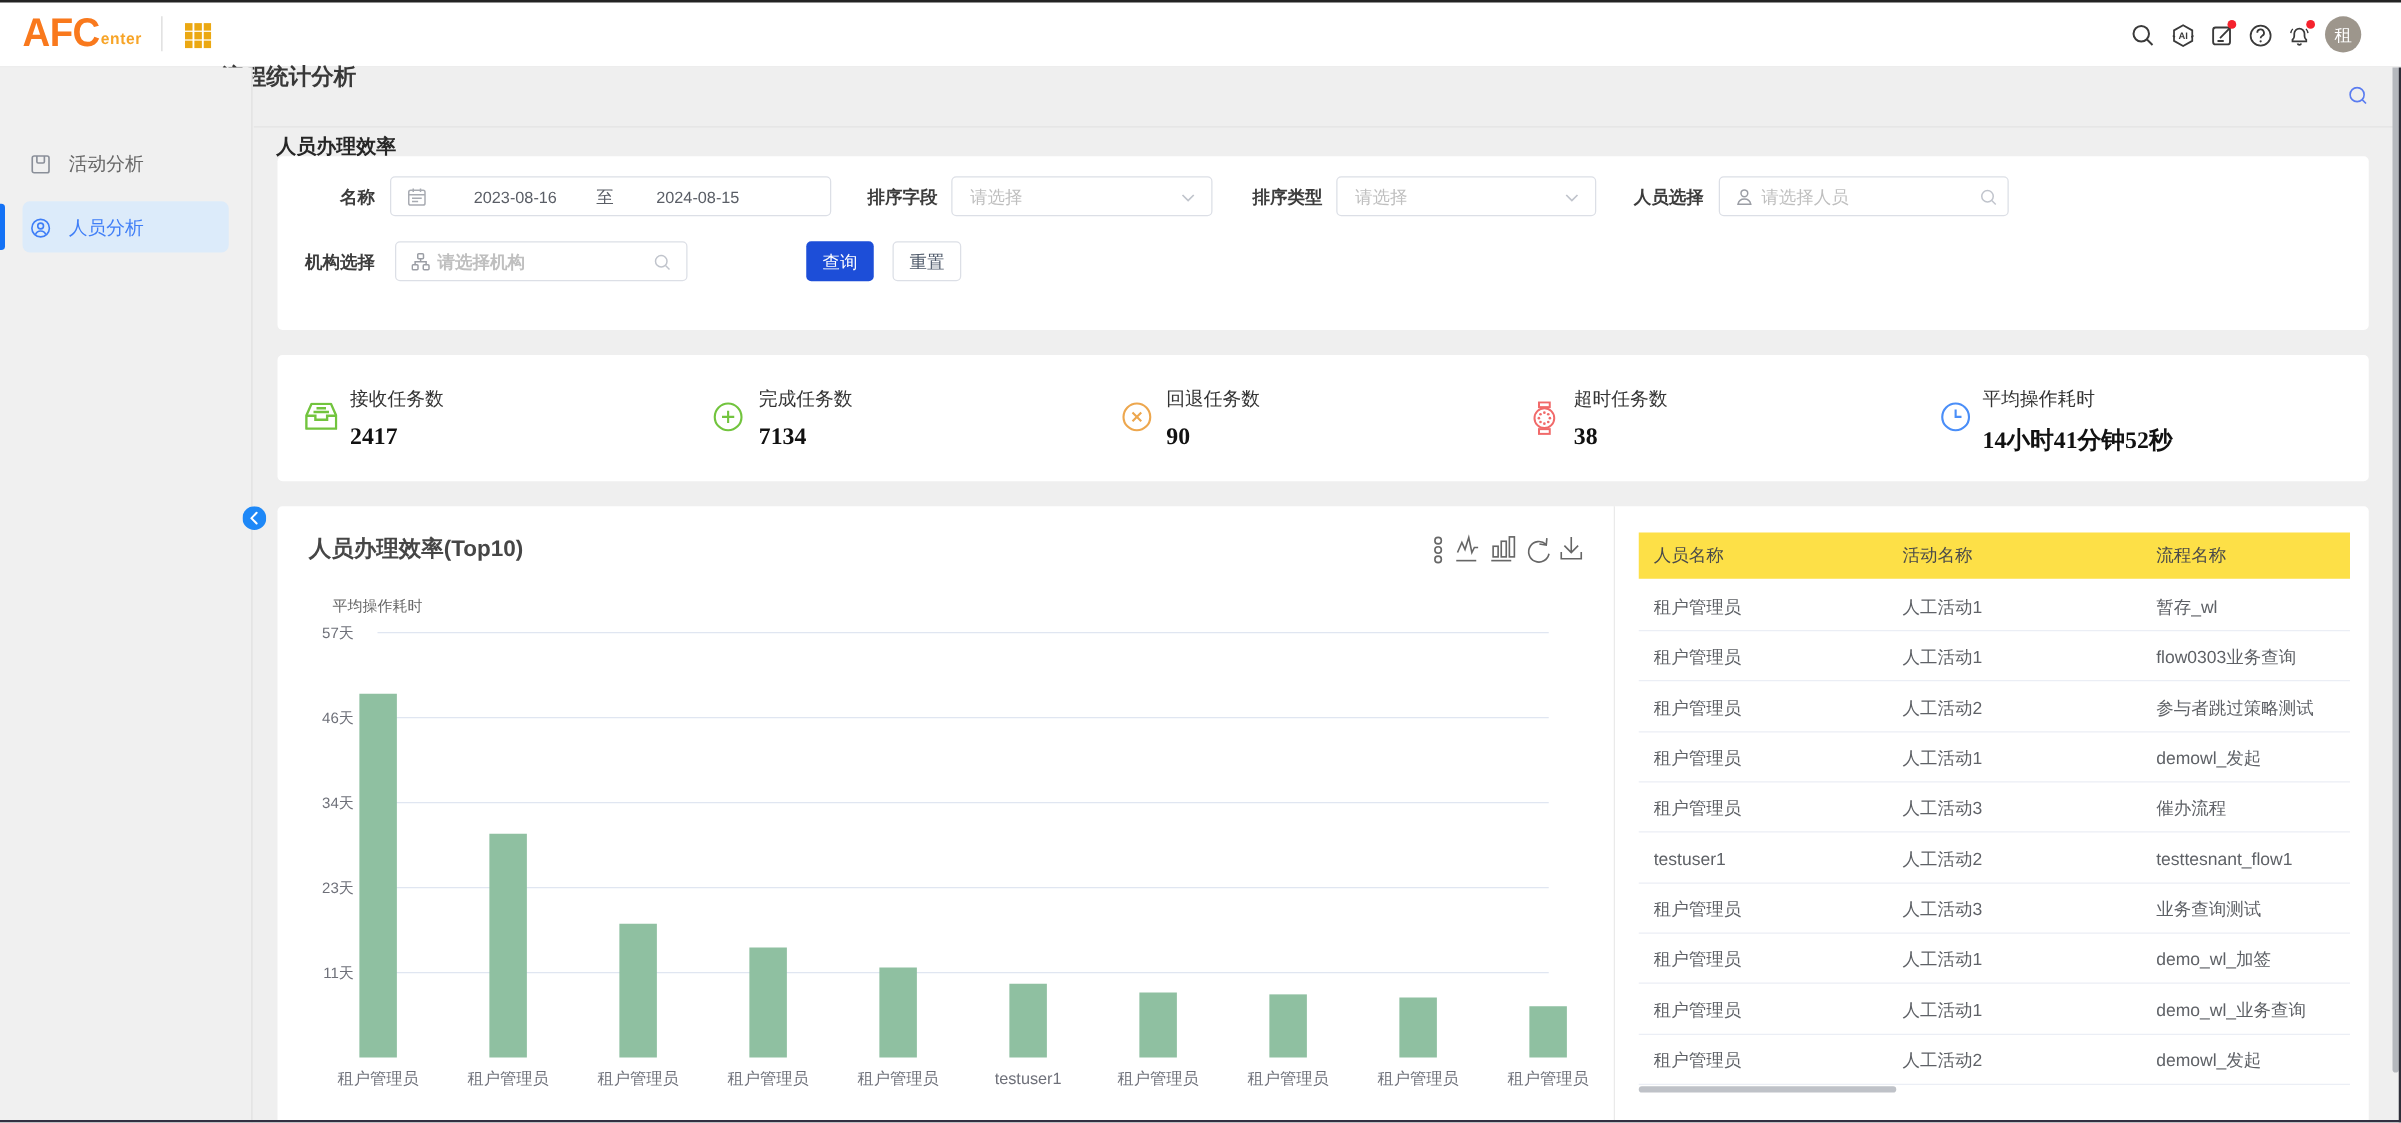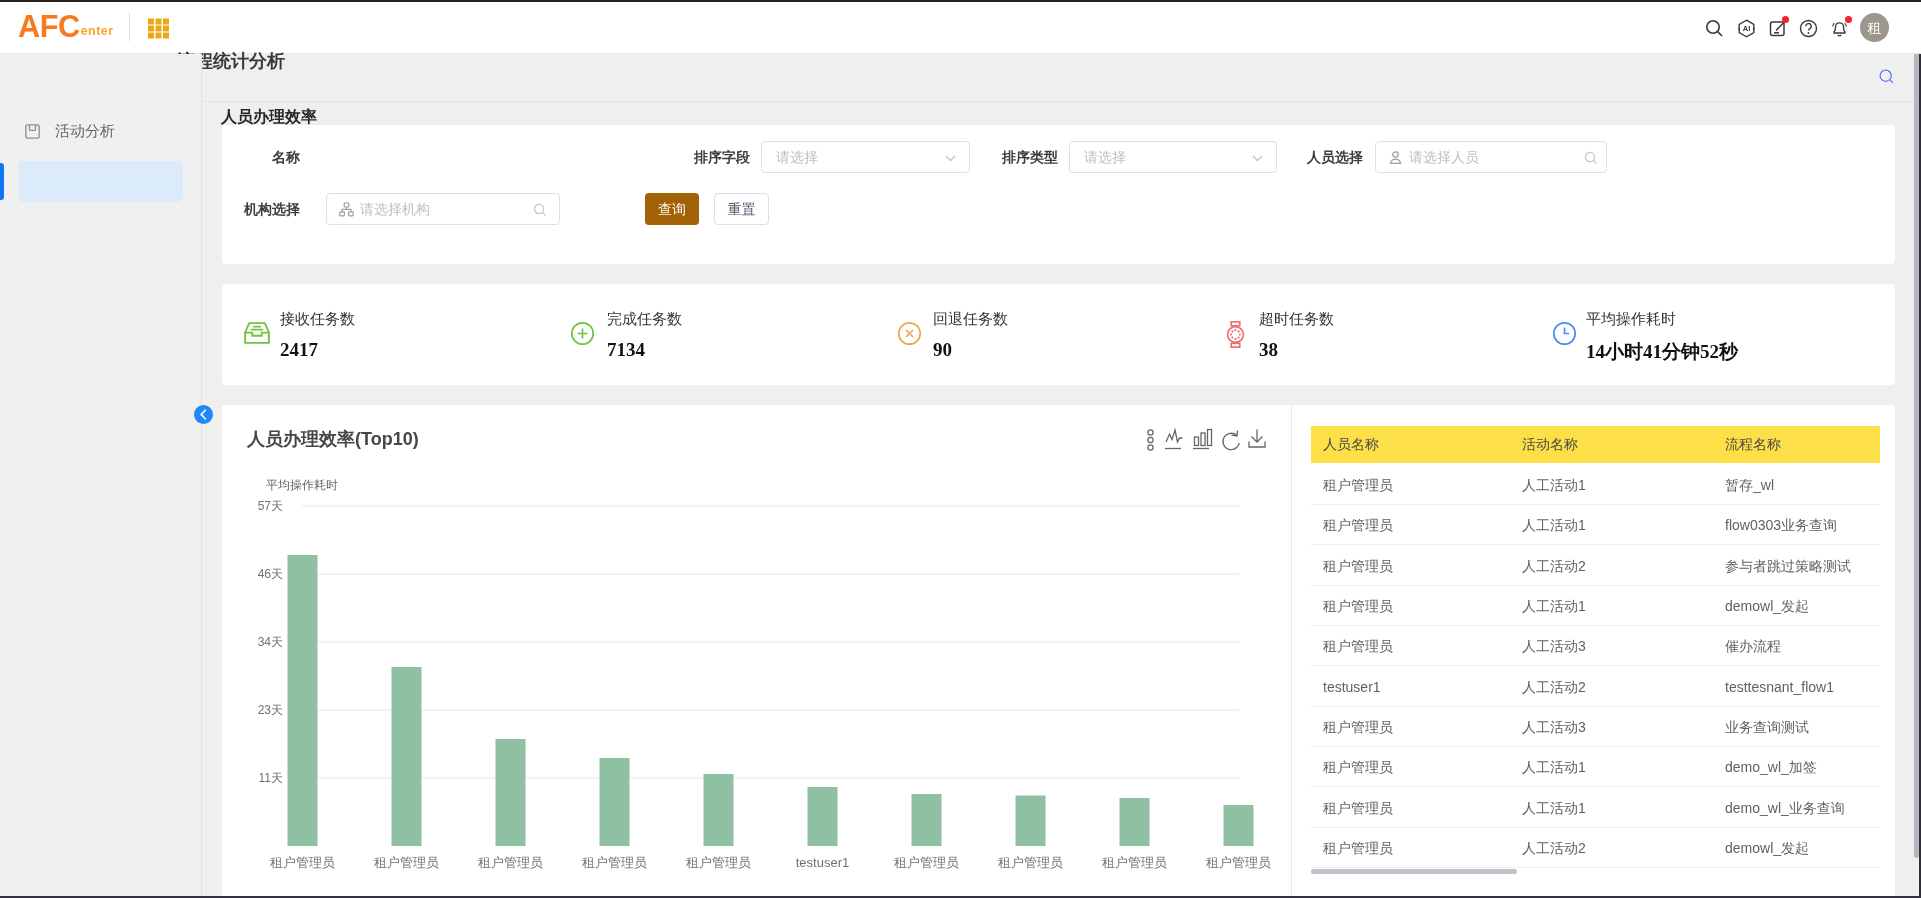--- a/index.html
+++ b/index.html
@@ -105,37 +105,58 @@
 
 <div id="sidebar" class="abs">
   <div id="menusel"></div>
   <div class="menuitem" style="top:57px;">
     <svg width="17" height="17" viewBox="0 0 17 17" fill="none" stroke="#8a8f99" stroke-width="1.3">
         <rect x="1.8" y="1.8" width="13.4" height="13.4" rx="1.5"></rect>
         <path d="M5.5 1.8 v4.6 a1 1 0 0 0 1 1 h4 a1 1 0 0 0 1 -1 v-4.6"></path>
       </svg>
     <span class="mtext">活动分析</span>
   </div>
+  <div class="menuitem" style="top:108px; color:#3f7ef7;">
+    <svg width="17" height="17" viewBox="0 0 17 17" fill="none" stroke="#3f7ef7" stroke-width="1.3">
+        <circle cx="8.5" cy="8.5" r="7"></circle>
+        <circle cx="8.5" cy="6.8" r="2.3"></circle>
+        <path d="M4.4 13.6 a4.4 4.4 0 0 1 8.2 0"></path>
+      </svg>
+    <span class="mtext">人员分析</span>
+  </div>
 </div>
 <div id="selbar" class="abs"></div>
 <svg id="collapse" class="abs" width="19" height="19" viewBox="0 0 19 19">
     <circle cx="9.5" cy="9.5" r="9.5" fill="#1e88f7"></circle>
     <path d="M11.3 5.2 L7.2 9.5 L11.3 13.8" fill="none" stroke="#fff" stroke-width="1.6" stroke-linecap="round"></path>
   </svg>
 
 <div id="pagetitle" class="abs">人员办理效率</div>
 <svg class="abs" style="left:1879px; top:69px;" width="15" height="15" viewBox="0 0 15 15" fill="none" stroke="#5a7cf0" stroke-width="1.3">
     <circle cx="6.7" cy="6.7" r="5.6"></circle>
     <line x1="10.9" y1="10.9" x2="13.8" y2="13.8"></line>
   </svg>
 <div id="striprule" class="abs"></div>
 
 <div id="filtercard" class="abs card">
 
   <div class="flabel" style="left:50px; top:24px;">名称</div>
+  <div class="fctl" style="left:90px; top:16px; width:353px;">
+    <svg style="position:absolute; left:13px; top:8px;" width="15" height="15" viewBox="0 0 15 15" fill="none" stroke="#a8abb2" stroke-width="1.2">
+        <rect x="1" y="2.2" width="13" height="11.8" rx="1.5"></rect>
+        <line x1="1" y1="5.8" x2="14" y2="5.8"></line>
+        <line x1="4.6" y1="0.8" x2="4.6" y2="3.6"></line>
+        <line x1="10.4" y1="0.8" x2="10.4" y2="3.6"></line>
+        <line x1="3.6" y1="8.6" x2="11.4" y2="8.6"></line>
+        <line x1="3.6" y1="11.2" x2="8.5" y2="11.2"></line>
+      </svg>
+    <span class="inner" style="left:66px; color:#5a5e66; font-size:13px; top:8px;">2023-08-16</span>
+    <span class="inner" style="left:164px; color:#5a5e66;">至</span>
+    <span class="inner" style="left:212px; color:#5a5e66; font-size:13px; top:8px;">2024-08-15</span>
+  </div>
   <div class="flabel" style="left:472px; top:24px;">排序字段</div>
   <div class="fctl" style="left:539px; top:16px; width:209px;">
     <span class="inner ph" style="left:14px;">请选择</span>
     <svg style="position:absolute; right:13px; top:13px;" width="11" height="7" viewBox="0 0 11 7" fill="none" stroke="#c0c4cc" stroke-width="1.4">
         <path d="M1 1 L5.5 5.5 L10 1"></path>
       </svg>
   </div>
   <div class="flabel" style="left:780px; top:24px;">排序类型</div>
   <div class="fctl" style="left:847px; top:16px; width:208px;">
     <span class="inner ph" style="left:14px;">请选择</span>
@@ -150,34 +171,34 @@
         <path d="M2.4 13.4 a5.2 5.2 0 0 1 10.2 0 Z"></path>
       </svg>
     <span class="inner ph" style="left:33px;">请选择人员</span>
     <svg style="position:absolute; right:8px; top:9px;" width="14" height="14" viewBox="0 0 14 14" fill="none" stroke="#c0c4cc" stroke-width="1.2">
         <circle cx="6" cy="6" r="4.6"></circle>
         <line x1="9.4" y1="9.4" x2="12.6" y2="12.6"></line>
       </svg>
   </div>
 
   <div class="flabel" style="left:22px; top:76px;">机构选择</div>
-  <div class="fctl" style="left:104px; top:68px; width:234px;">
+  <div class="fctl" style="left:94px; top:68px; width:234px;font-weight:bold;">
     <svg style="position:absolute; left:12px; top:8px;" width="15" height="15" viewBox="0 0 15 15" fill="none" stroke="#9b9ea5" stroke-width="1.2">
         <rect x="5.2" y="1" width="4.6" height="4" rx="0.8"></rect>
         <rect x="0.8" y="9.8" width="4.6" height="4" rx="0.8"></rect>
         <rect x="9.6" y="9.8" width="4.6" height="4" rx="0.8"></rect>
         <path d="M7.5 5 v2.4 M3.1 9.8 v-2.4 h8.8 v2.4"></path>
       </svg>
     <span class="inner ph" style="left:33px;">请选择机构</span>
     <svg style="position:absolute; right:12px; top:9px;" width="14" height="14" viewBox="0 0 14 14" fill="none" stroke="#c0c4cc" stroke-width="1.2">
         <circle cx="6" cy="6" r="4.6"></circle>
         <line x1="9.4" y1="9.4" x2="12.6" y2="12.6"></line>
       </svg>
   </div>
-  <div class="abs" style="left:423px; top:68px; width:54px; height:32px; background:#a16207; border-radius:4px; color:#fff; font-size:14px; text-align:center; line-height:32px;">查询</div>
+  <div class="abs" style="left:423px; top:68px; width:54px; height:32px; background:#1d4ed8; border-radius:4px; color:#fff; font-size:14px; text-align:center; line-height:32px;">查询</div>
   <div class="abs" style="left:492px; top:68px; width:55px; height:32px; background:#fff; border:1px solid #dcdfe6; border-radius:4px; color:#4e5969; font-size:14px; text-align:center; line-height:30px;">重置</div>
 </div>
 <div id="statscard" class="abs card">
   <svg class="stat-icon" style="left:22px; top:38px;" width="26" height="22" viewBox="0 0 26 22" fill="none" stroke="#72c43e" stroke-width="1.9">
       <path d="M5.2 1.1 L20.8 1.1 L24.9 10.4 L24.9 20.9 L1.1 20.9 L1.1 10.4 Z" stroke-linejoin="round"></path>
       <path d="M1.3 10.6 H8.3 V13.8 H17.7 V10.6 H24.7"></path>
       <path d="M9.2 4.6 h7.6 M6.8 7.6 h12.4"></path>
     </svg>
   <div class="stat-label" style="left:58px;">接收任务数</div>
   <div class="stat-value" style="left:58px;">2417</div>

